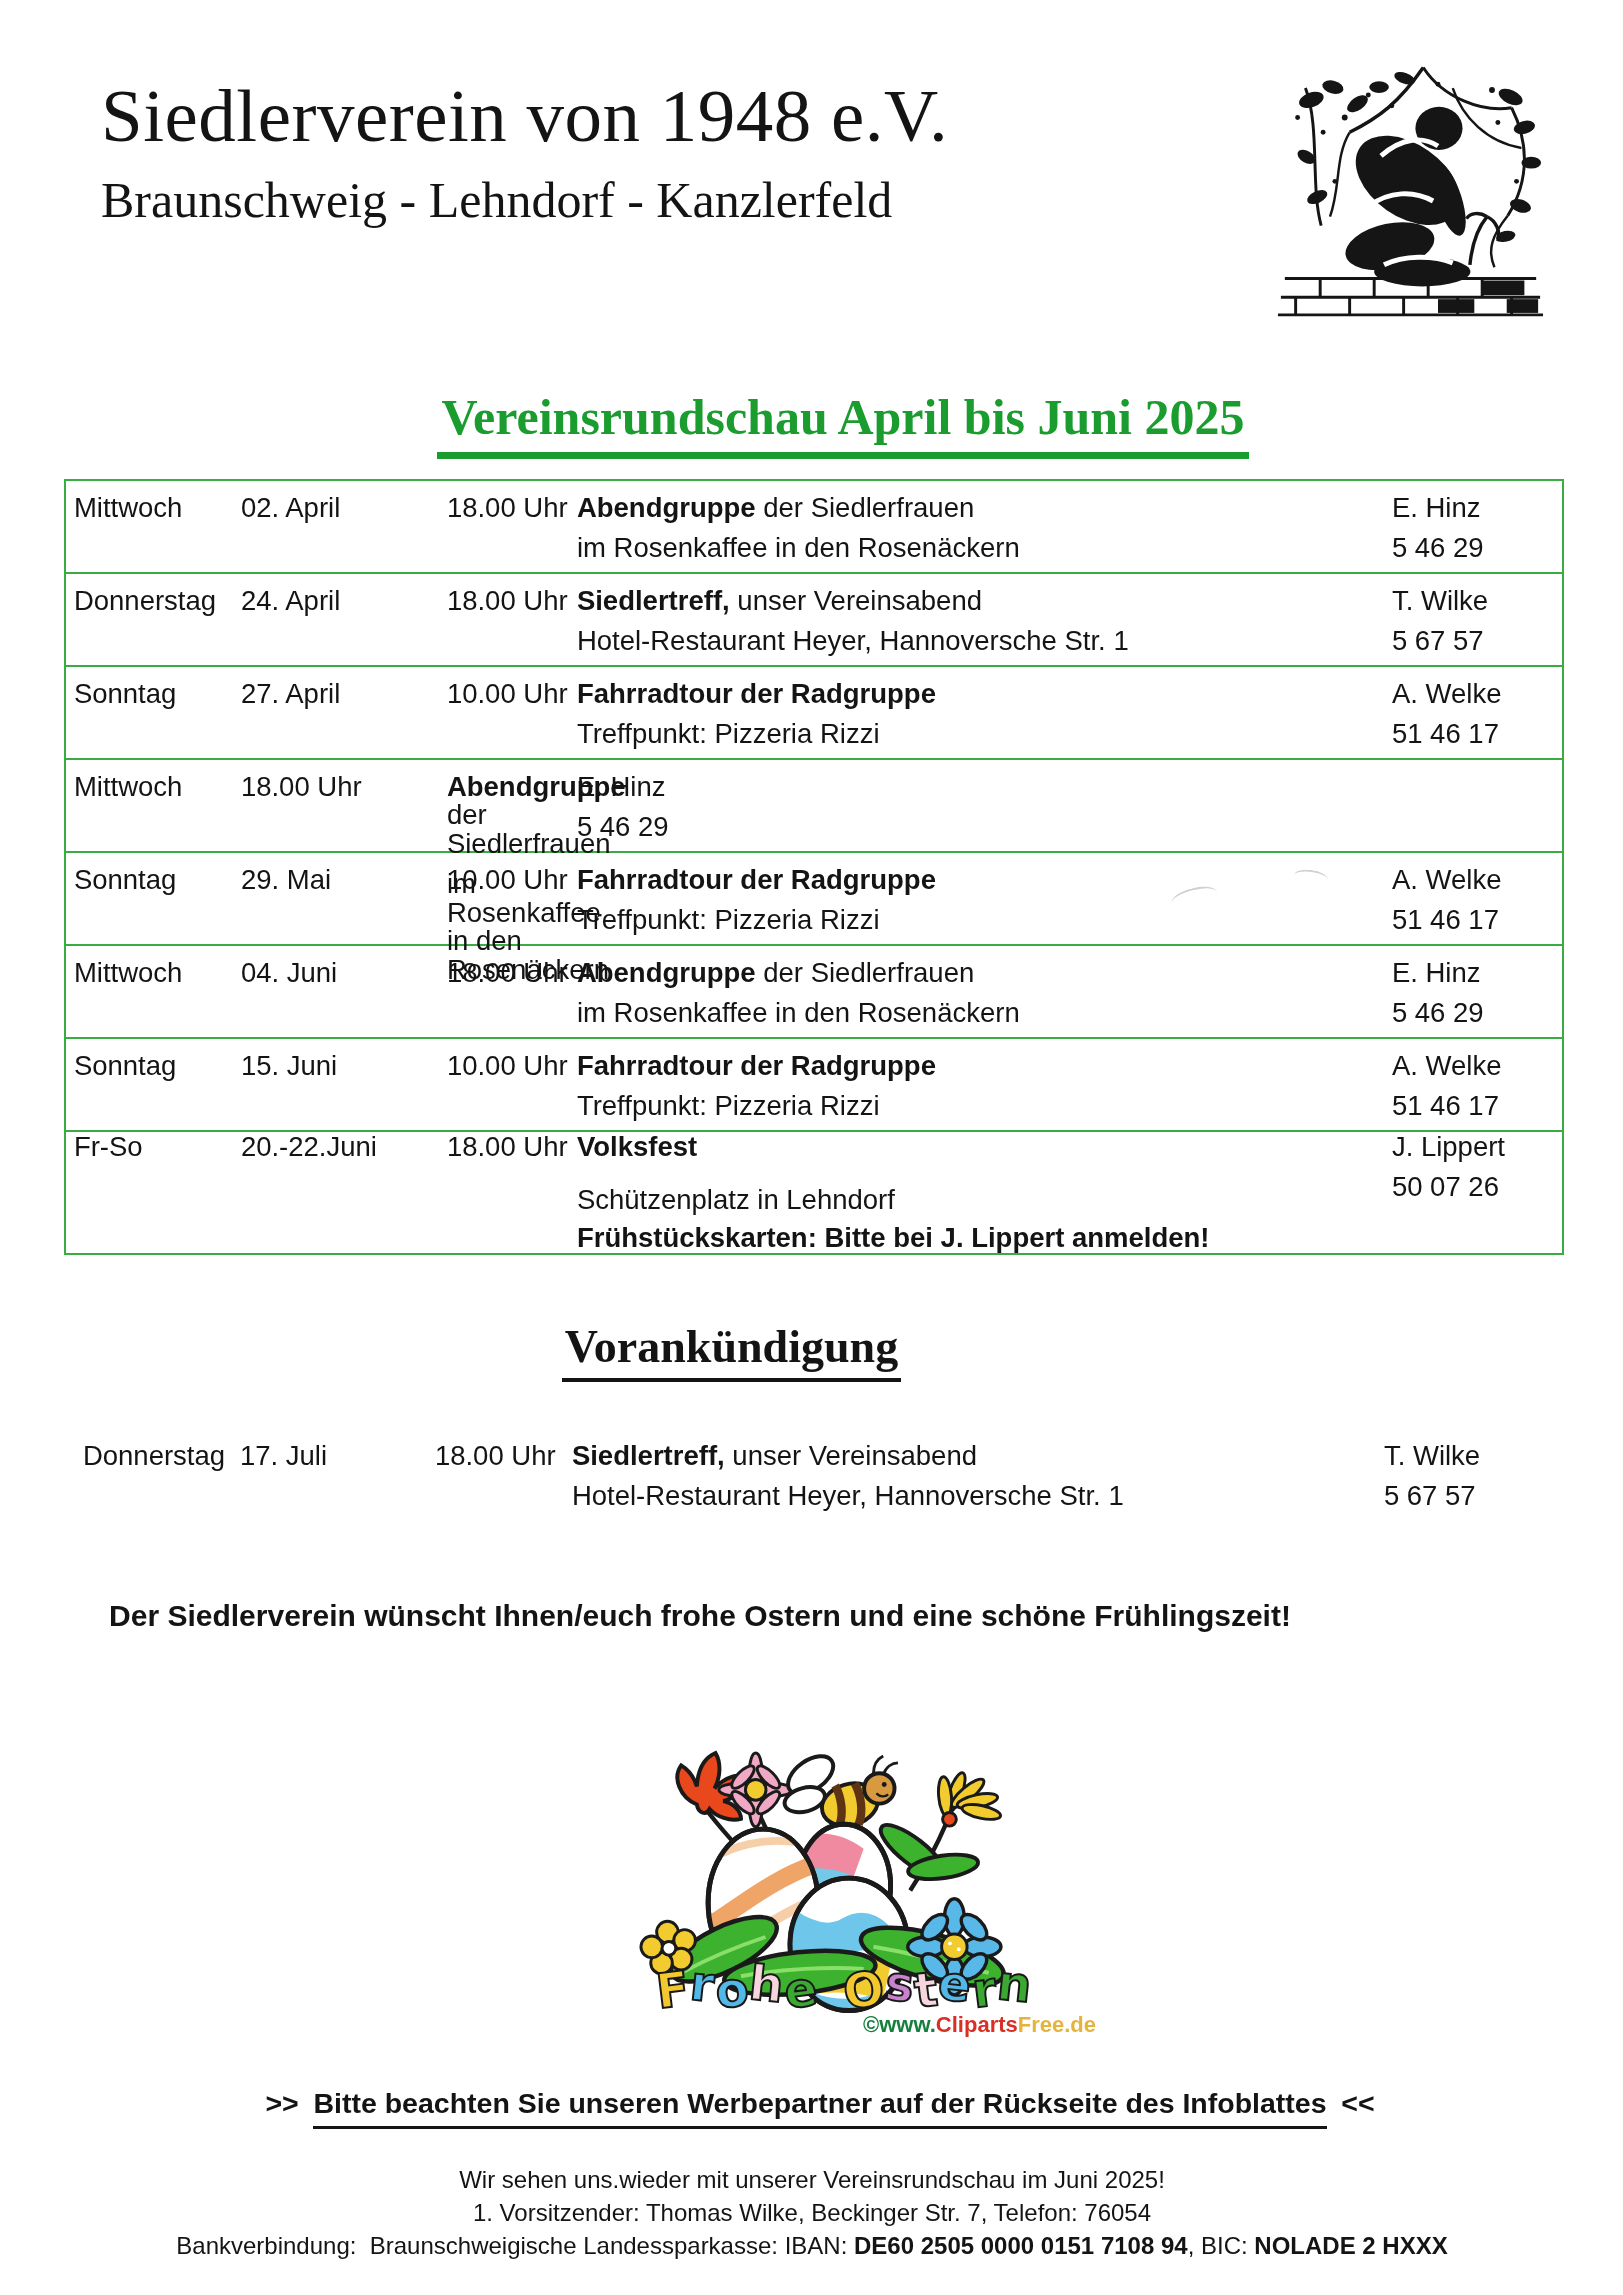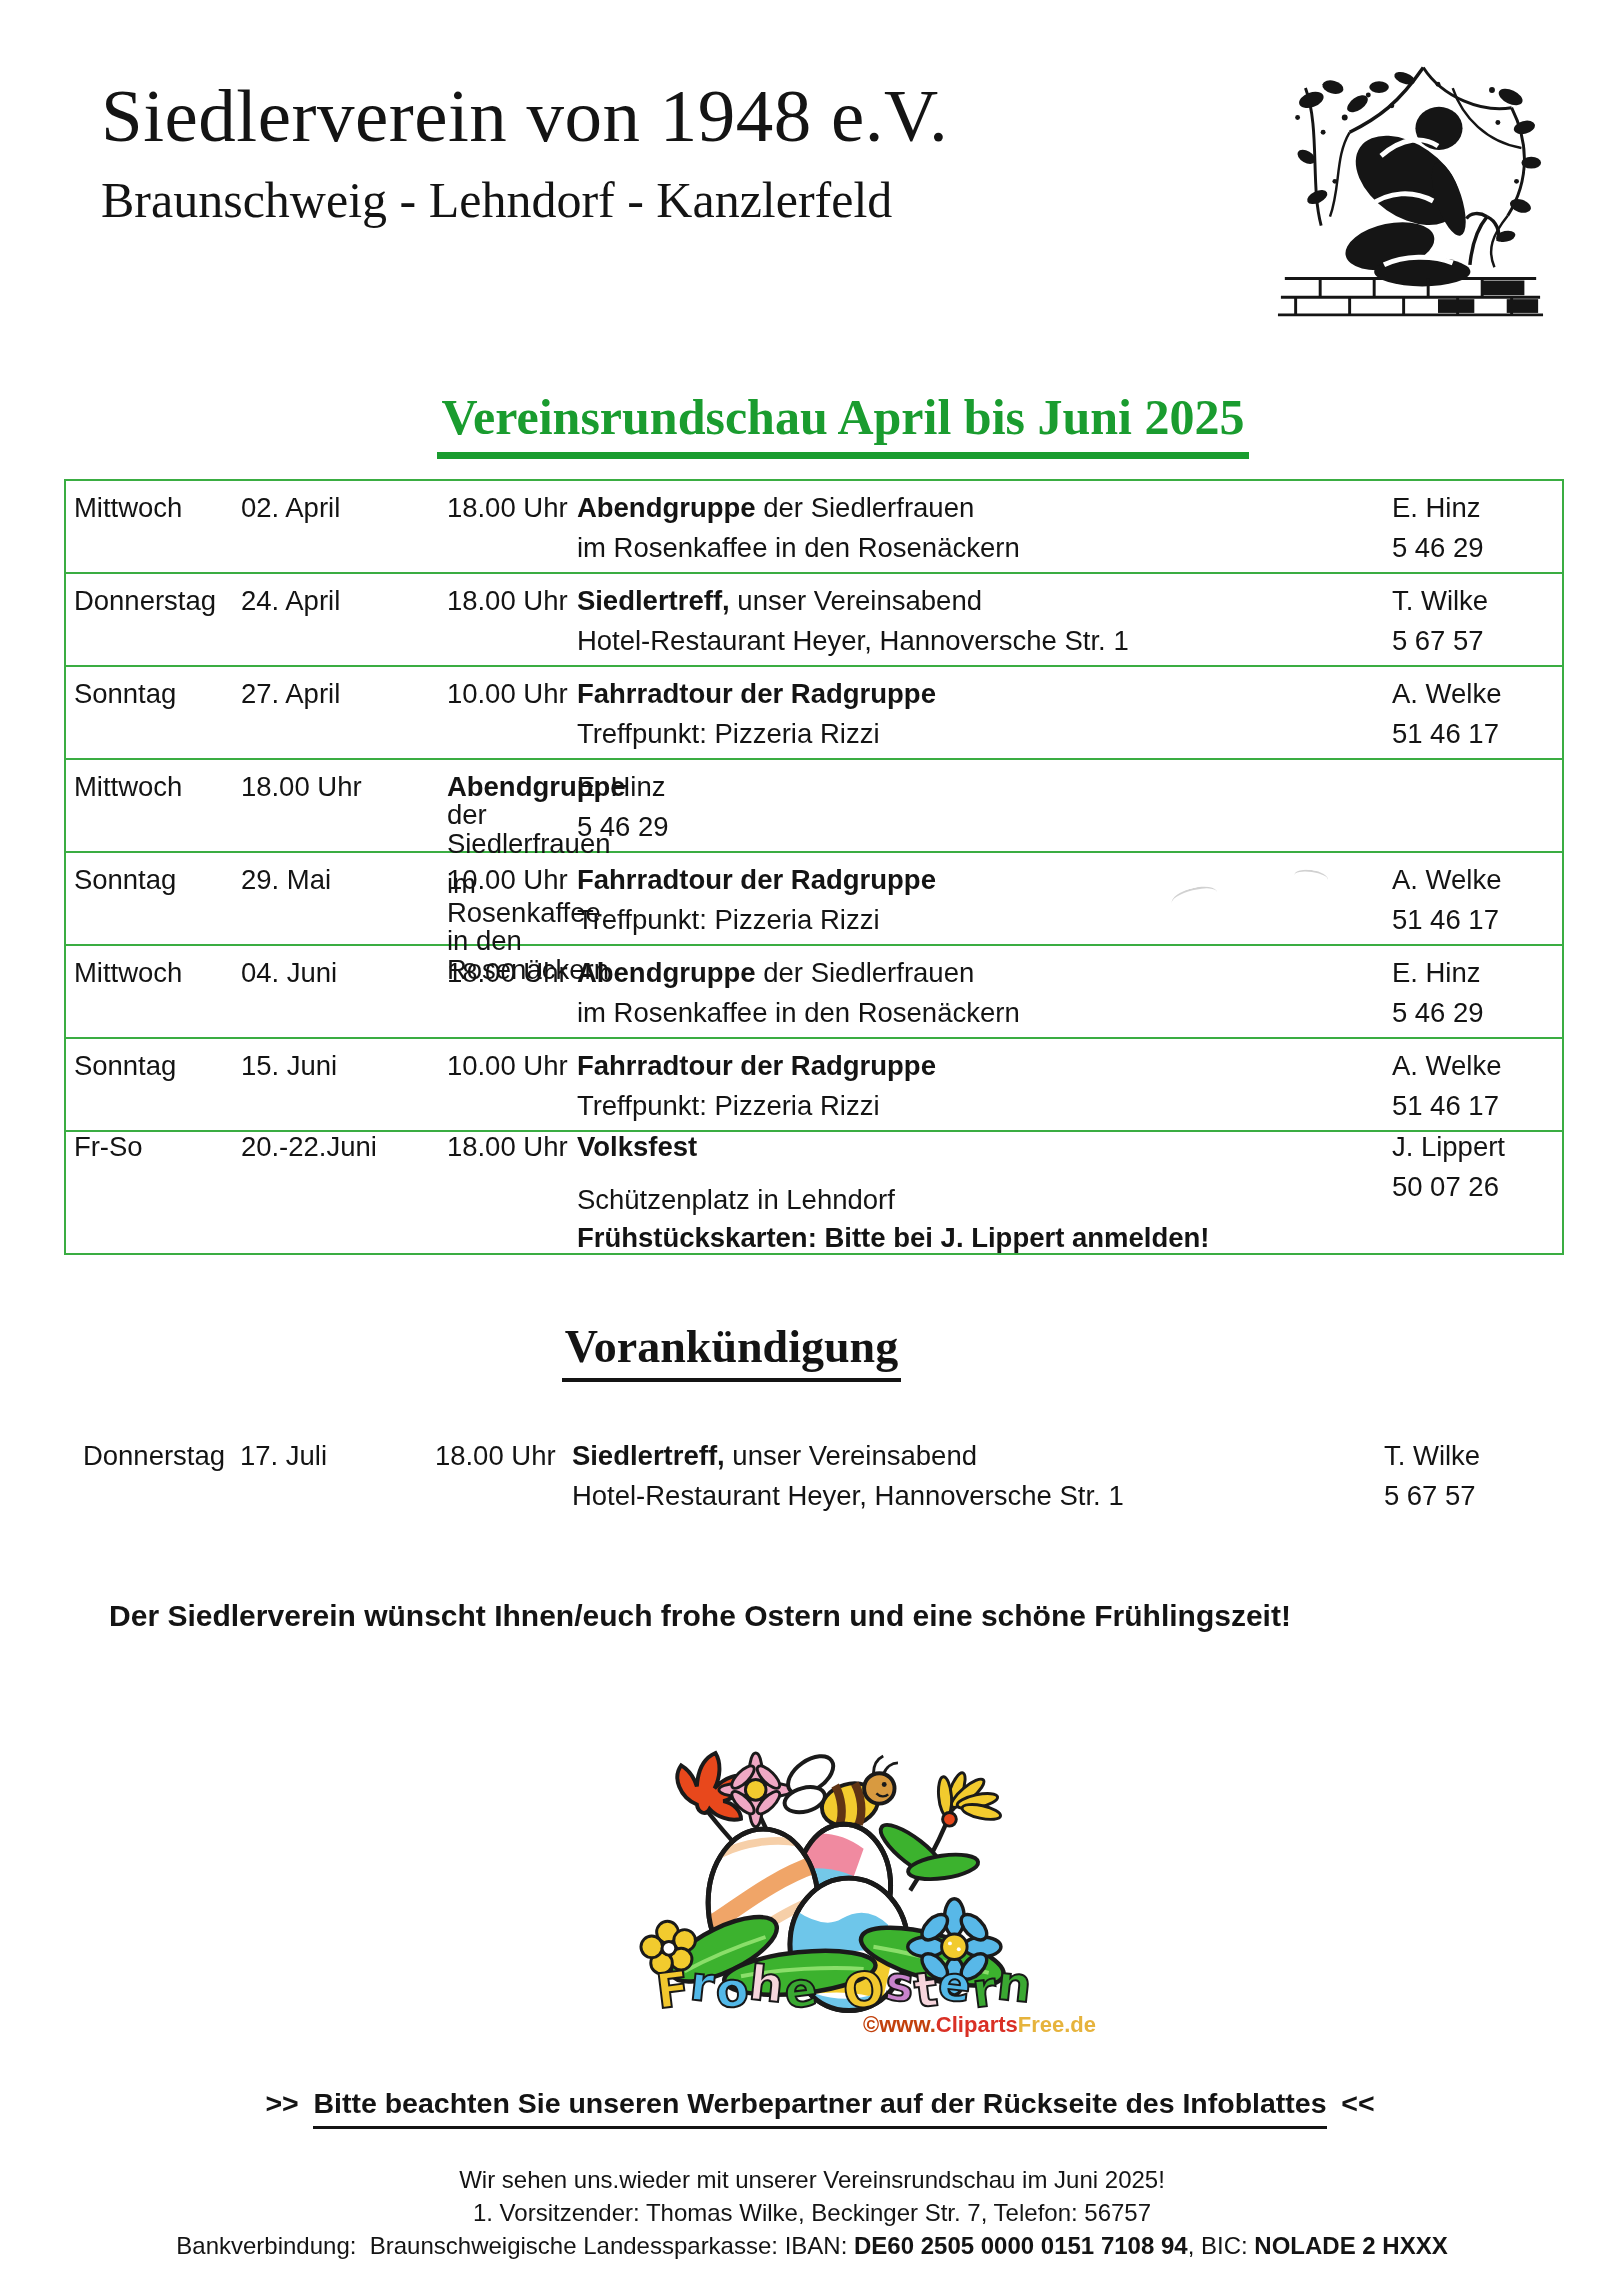--- a/index.html
+++ b/index.html
@@ -63,21 +63,21 @@
   .w1 .fl:nth-child(3){color:#52b8e8;}
   .w1 .fl:nth-child(4){color:#f6d5dc;}
   .w1 .fl:nth-child(5){color:#3aa832;}
   .w2 .fl:nth-child(1){color:#f2c82e;}
   .w2 .fl:nth-child(2){color:#c883cc;}
   .w2 .fl:nth-child(3){color:#f6d5dc;}
   .w2 .fl:nth-child(4){color:#52b8e8;}
   .w2 .fl:nth-child(5){color:#3aa832;}
   .w2 .fl:nth-child(6){color:#3aa832;}
   .wm{position:absolute;left:863px;top:2012px;font-size:22px;font-weight:bold;white-space:nowrap;}
-  .wm-b{color:#c2410c;} .wm-r{color:#d93025;} .wm-g{color:#e6b33c;}
+  .wm-b{color:#15803d;} .wm-r{color:#d93025;} .wm-g{color:#e6b33c;}
   
   .notice{position:absolute;left:0;top:2087px;width:1624px;text-align:center;
     font-size:28.5px;font-weight:bold;white-space:nowrap;margin-left:8px;}
   .notice .mid{display:inline-block;border-bottom:3.9px solid #141414;padding-bottom:5.9px;margin:0 14.7px;}
   
   .footer{position:absolute;left:0;top:2163px;width:1624px;text-align:center;
     font-size:24px;line-height:33px;}
   .footer .b{font-weight:bold;}
   
   .mark{position:absolute;border-top:2px solid #8f8f8f;border-radius:50%;opacity:.4;}
@@ -447,18 +447,18 @@
       <span class="word w1"><span class="fl">F</span><span class="fl">r</span><span class="fl">o</span><span class="fl">h</span><span class="fl">e</span></span><span class="wgap"></span><span class="word w2"><span class="fl">O</span><span class="fl">s</span><span class="fl">t</span><span class="fl">e</span><span class="fl">r</span><span class="fl">n</span></span>
     </div>
   </div>
 
   <div class="wm"><span class="wm-b">©www.</span><span class="wm-r">Cliparts</span><span class="wm-g">Free.de</span></div>
 
   <div class="notice"><span>&gt;&gt;</span><span class="mid">Bitte beachten Sie unseren Werbepartner auf der Rückseite des Infoblattes</span><span>&lt;&lt;</span></div>
 
   <div class="footer">
     <div>Wir sehen uns.wieder mit unserer Vereinsrundschau im Juni 2025!</div>
-    <div>1. Vorsitzender: Thomas Wilke, Beckinger Str. 7, Telefon: 56757</div>
+    <div>1. Vorsitzender: Thomas Wilke, Beckinger Str. 7, Telefon: 76054</div>
     <div><span>Bankverbindung:&nbsp; Braunschweigische Landessparkasse: IBAN: </span><span class="b">DE60 2505 0000 0151 7108 94</span><span>, BIC: </span><span class="b">NOLADE 2 HXXX</span></div>
   </div>
 
 </div>
 
 
 </body></html>

